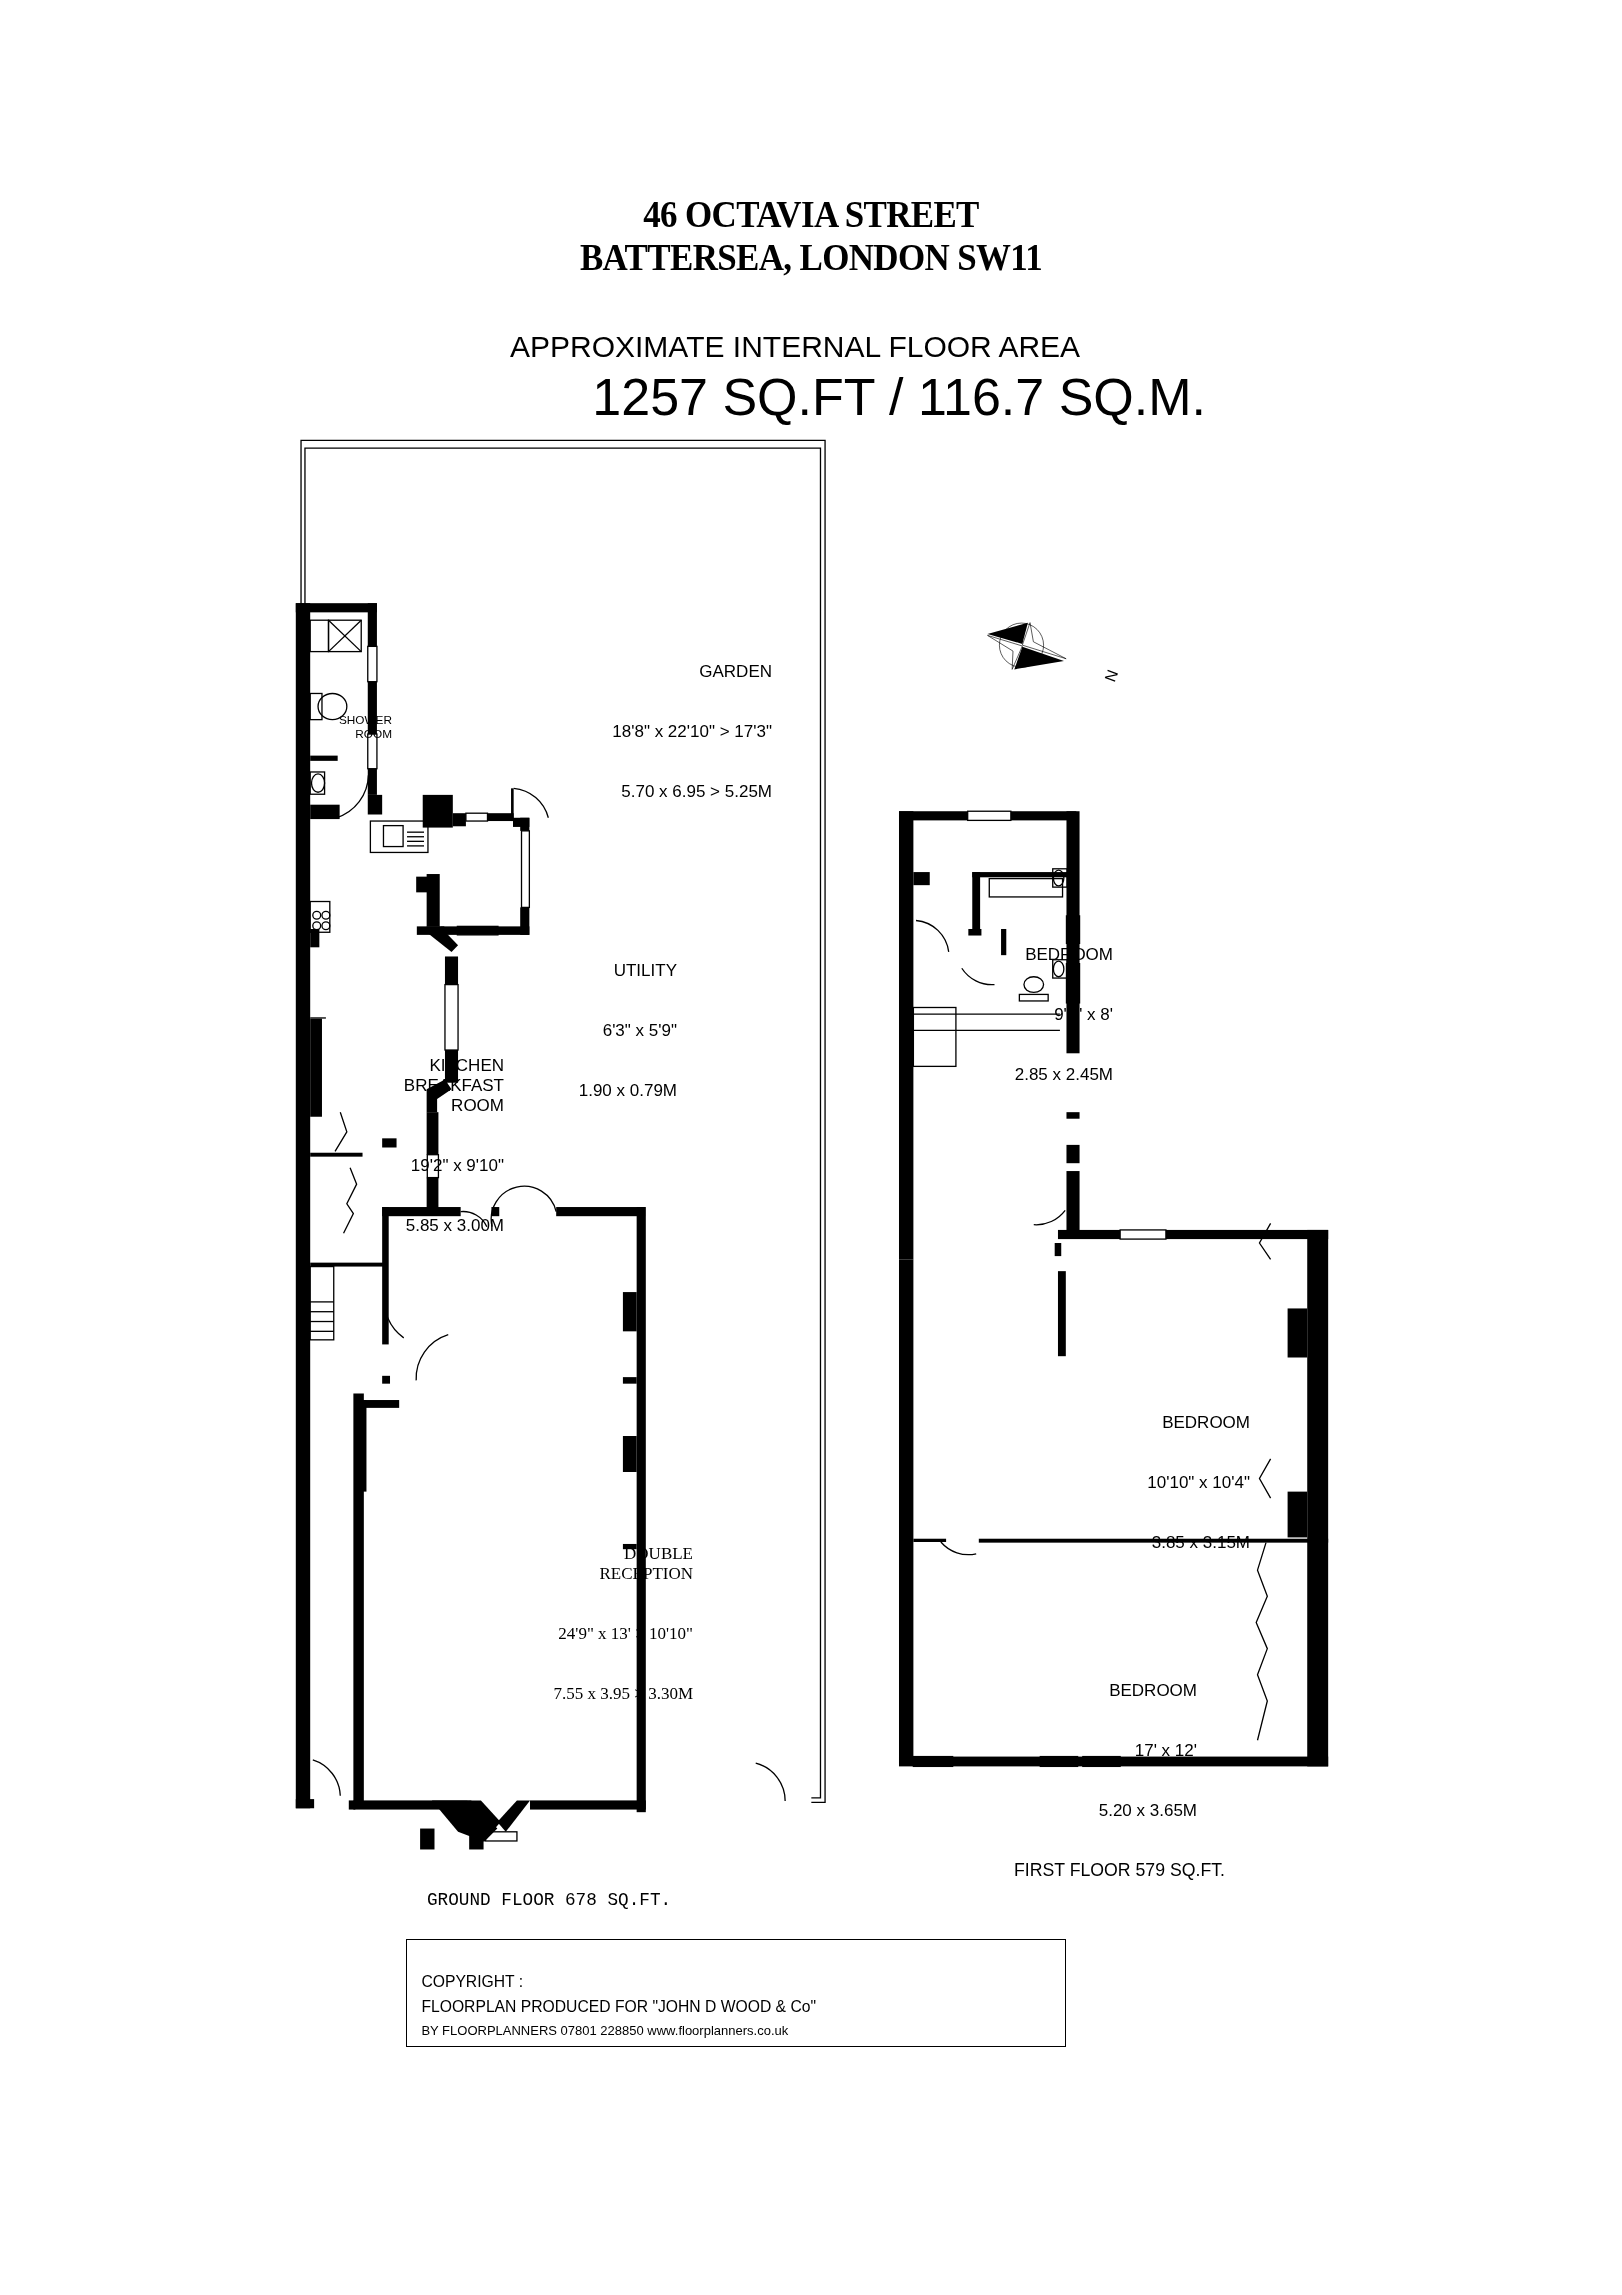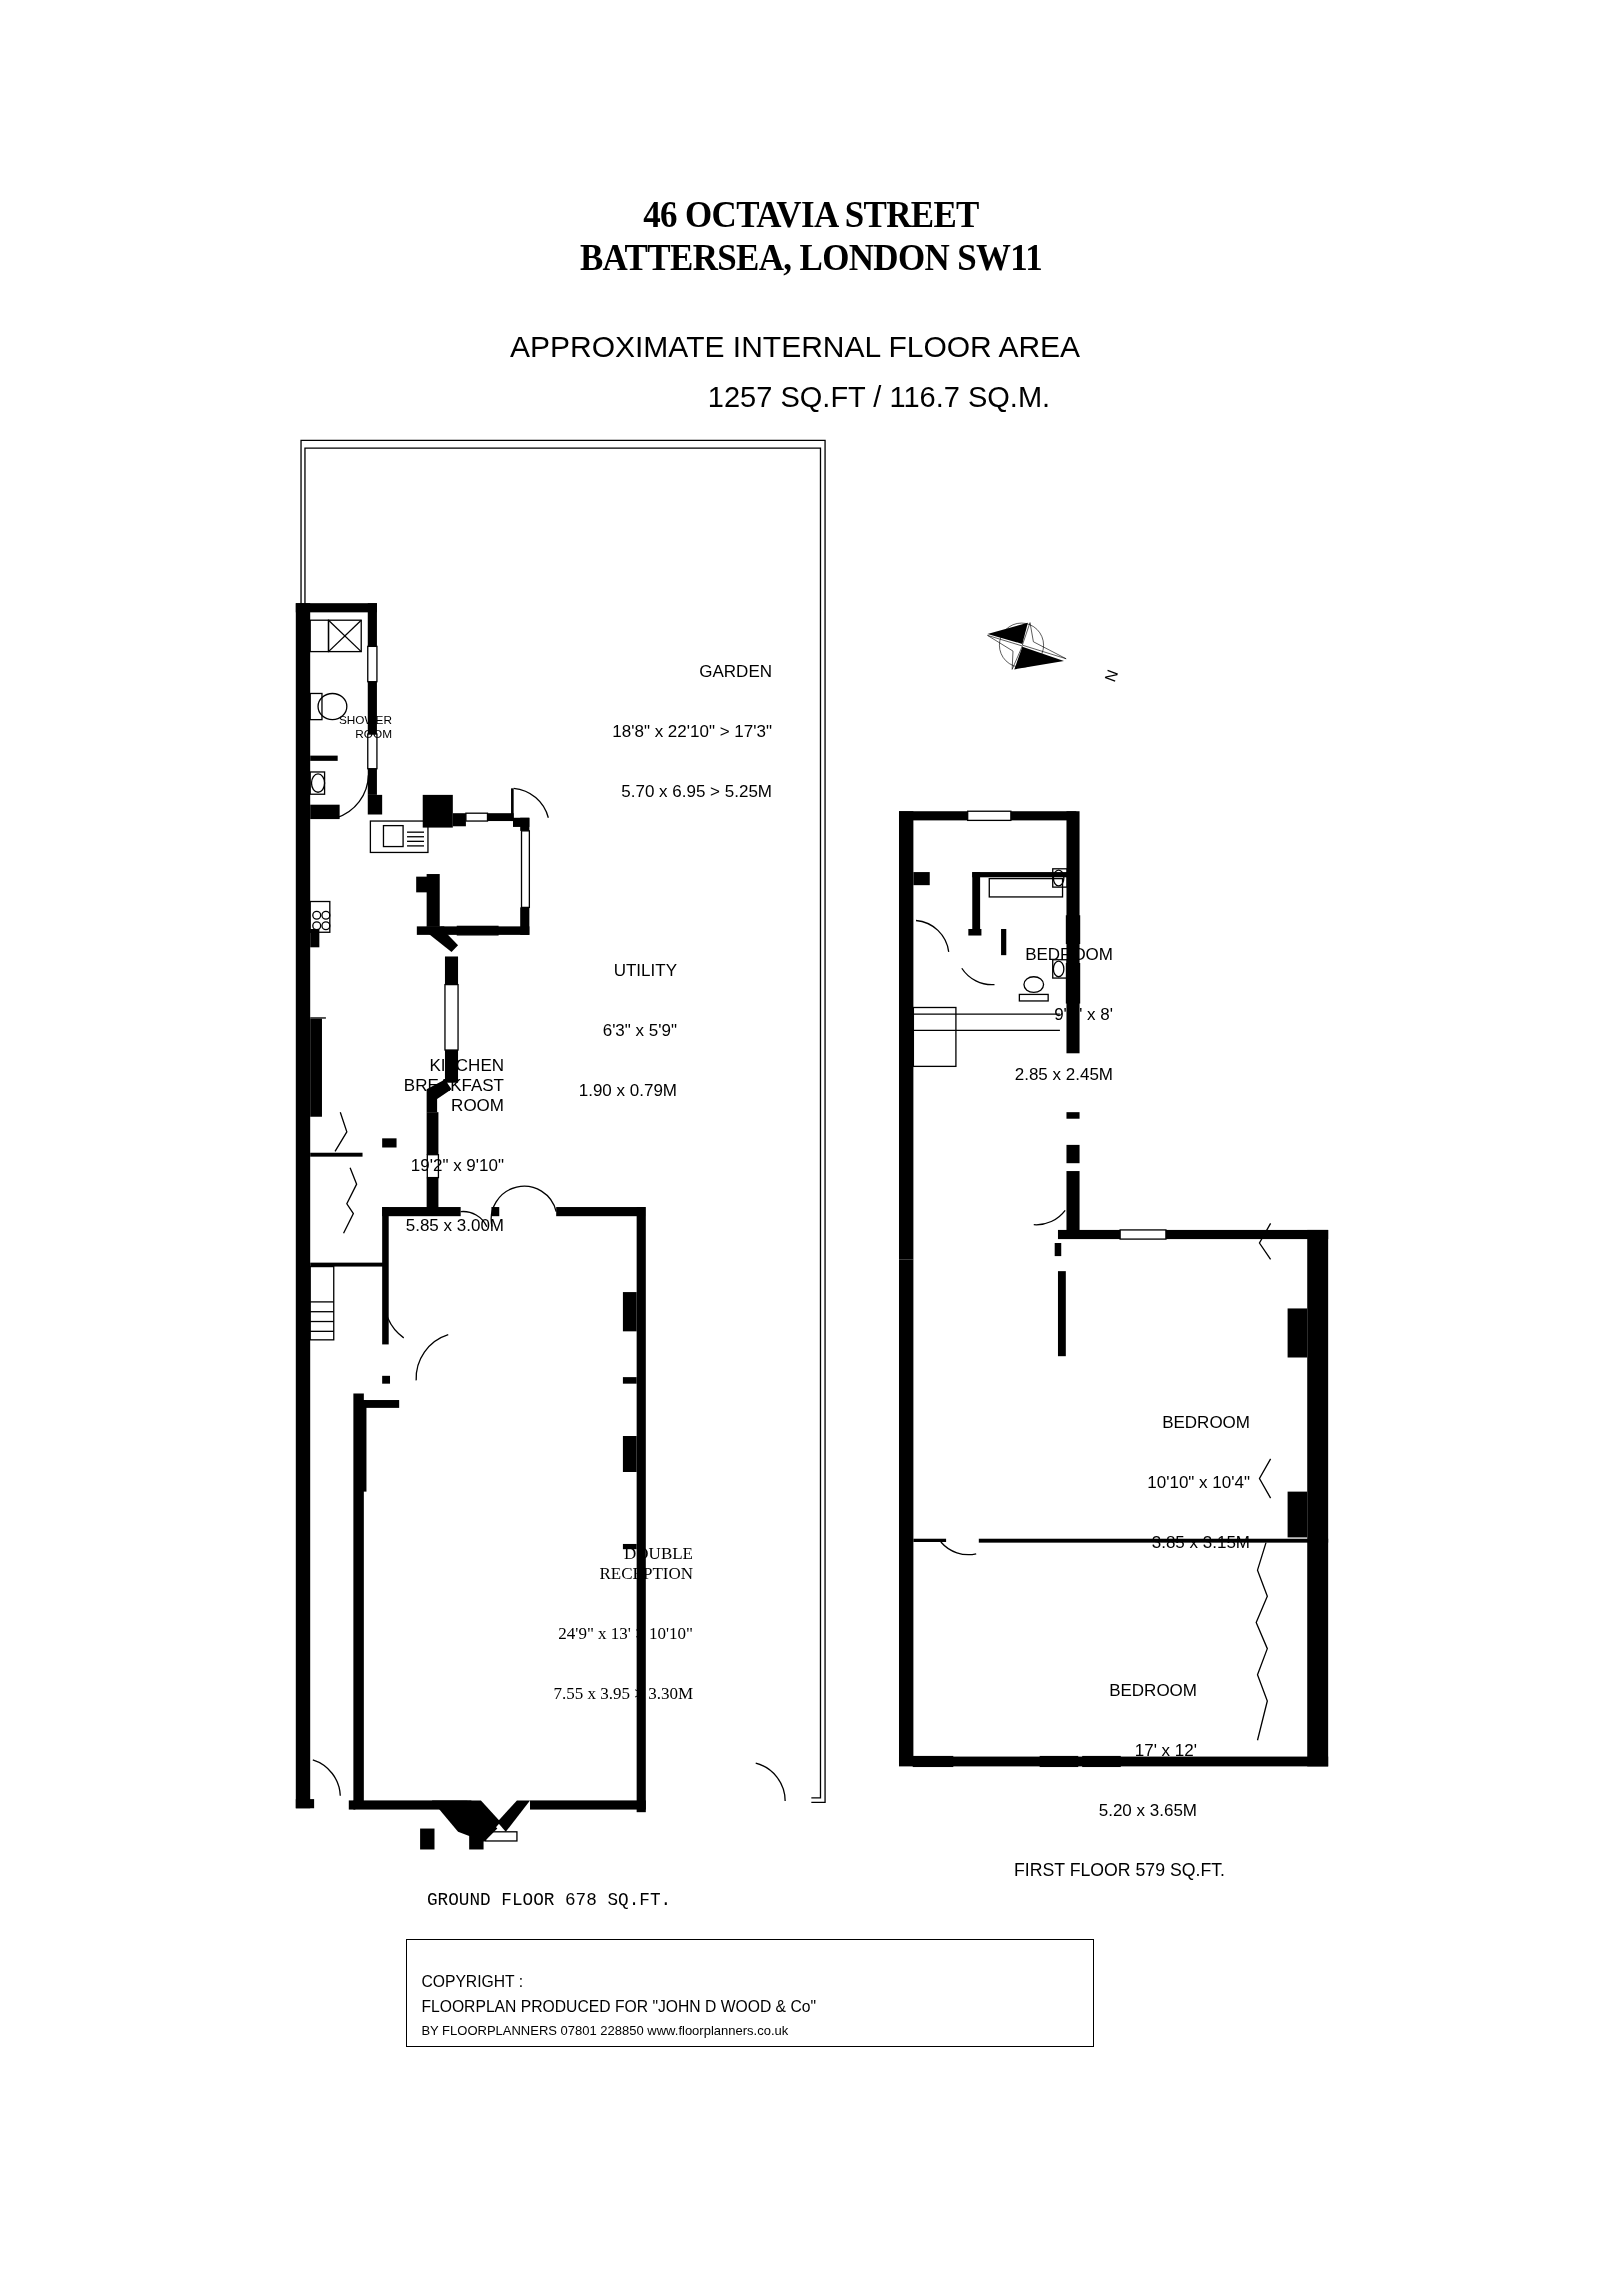--- a/index.html
+++ b/index.html
@@ -1,20 +1,20 @@
 <!DOCTYPE html>
 <html style="font-size:10.5px"><head>
 <meta charset="utf-8">
 <style>
   html, body { margin:0; padding:0; background:#ffffff; }
   body { width:1622px; height:2295px; position:relative; overflow:hidden; font-family:"Liberation Sans", sans-serif; color:#000; }
   .abs { position:absolute; }
   .title { font-family:"Liberation Serif", serif; font-weight:bold; font-size:38px; line-height:43px; text-align:center; letter-spacing:-0.7px; transform:scaleX(0.92); }
   .subtitle { font-size:30px; line-height:33px; }
-  .area { font-size:29px; line-height:47px; text-align:center; }
+  .area { font-size:52px; line-height:47px; text-align:right; }
   .room-label { text-align:right; font-size:17px; line-height:20px; white-space:pre; }
   .room-label .name { display:block; }
   .room-label .dim { display:block; }
   .caption { font-size:17.7px; line-height:21px; }
   .plan { position:absolute; left:0; top:0; width:1622px; height:2295px; }
   .copyright { position:absolute; border:1.3px solid #000; background:#fff; }
   .copyright div { position:absolute; left:14.4px; font-size:15.7px; line-height:18.3px; }
 </style>
 </head>
 <body>
@@ -289,18 +289,18 @@
 </div>
 <div class="abs room-label" style="left:1040px; top:1641px; width:157px;">
   <span class="name">BEDROOM</span>
   <span class="dim">17' x 12'</span>
   <span class="dim">5.20 x 3.65M</span>
 </div>
 
 <div class="abs caption" style="left:427px; top:1890px;font-family:Liberation Mono, monospace;">GROUND FLOOR 678 SQ.FT.</div>
 <div class="abs caption" style="left:1014px; top:1860px;text-align:right;">FIRST FLOOR 579 SQ.FT.</div>
 
-<div class="copyright" style="left:406px; top:1939px; width:658px; height:106px;padding-left:28px;">
+<div class="copyright" style="left:406px; top:1939px; width:658px; height:106px;">
   <div style="top:33px;">COPYRIGHT :</div>
   <div style="top:58px;">FLOORPLAN PRODUCED FOR "JOHN D WOOD &amp; Co"</div>
   <div style="top:82px; font-size:13px;">BY FLOORPLANNERS 07801 228850 www.floorplanners.co.uk</div>
 </div>
 
 
 </body></html>

